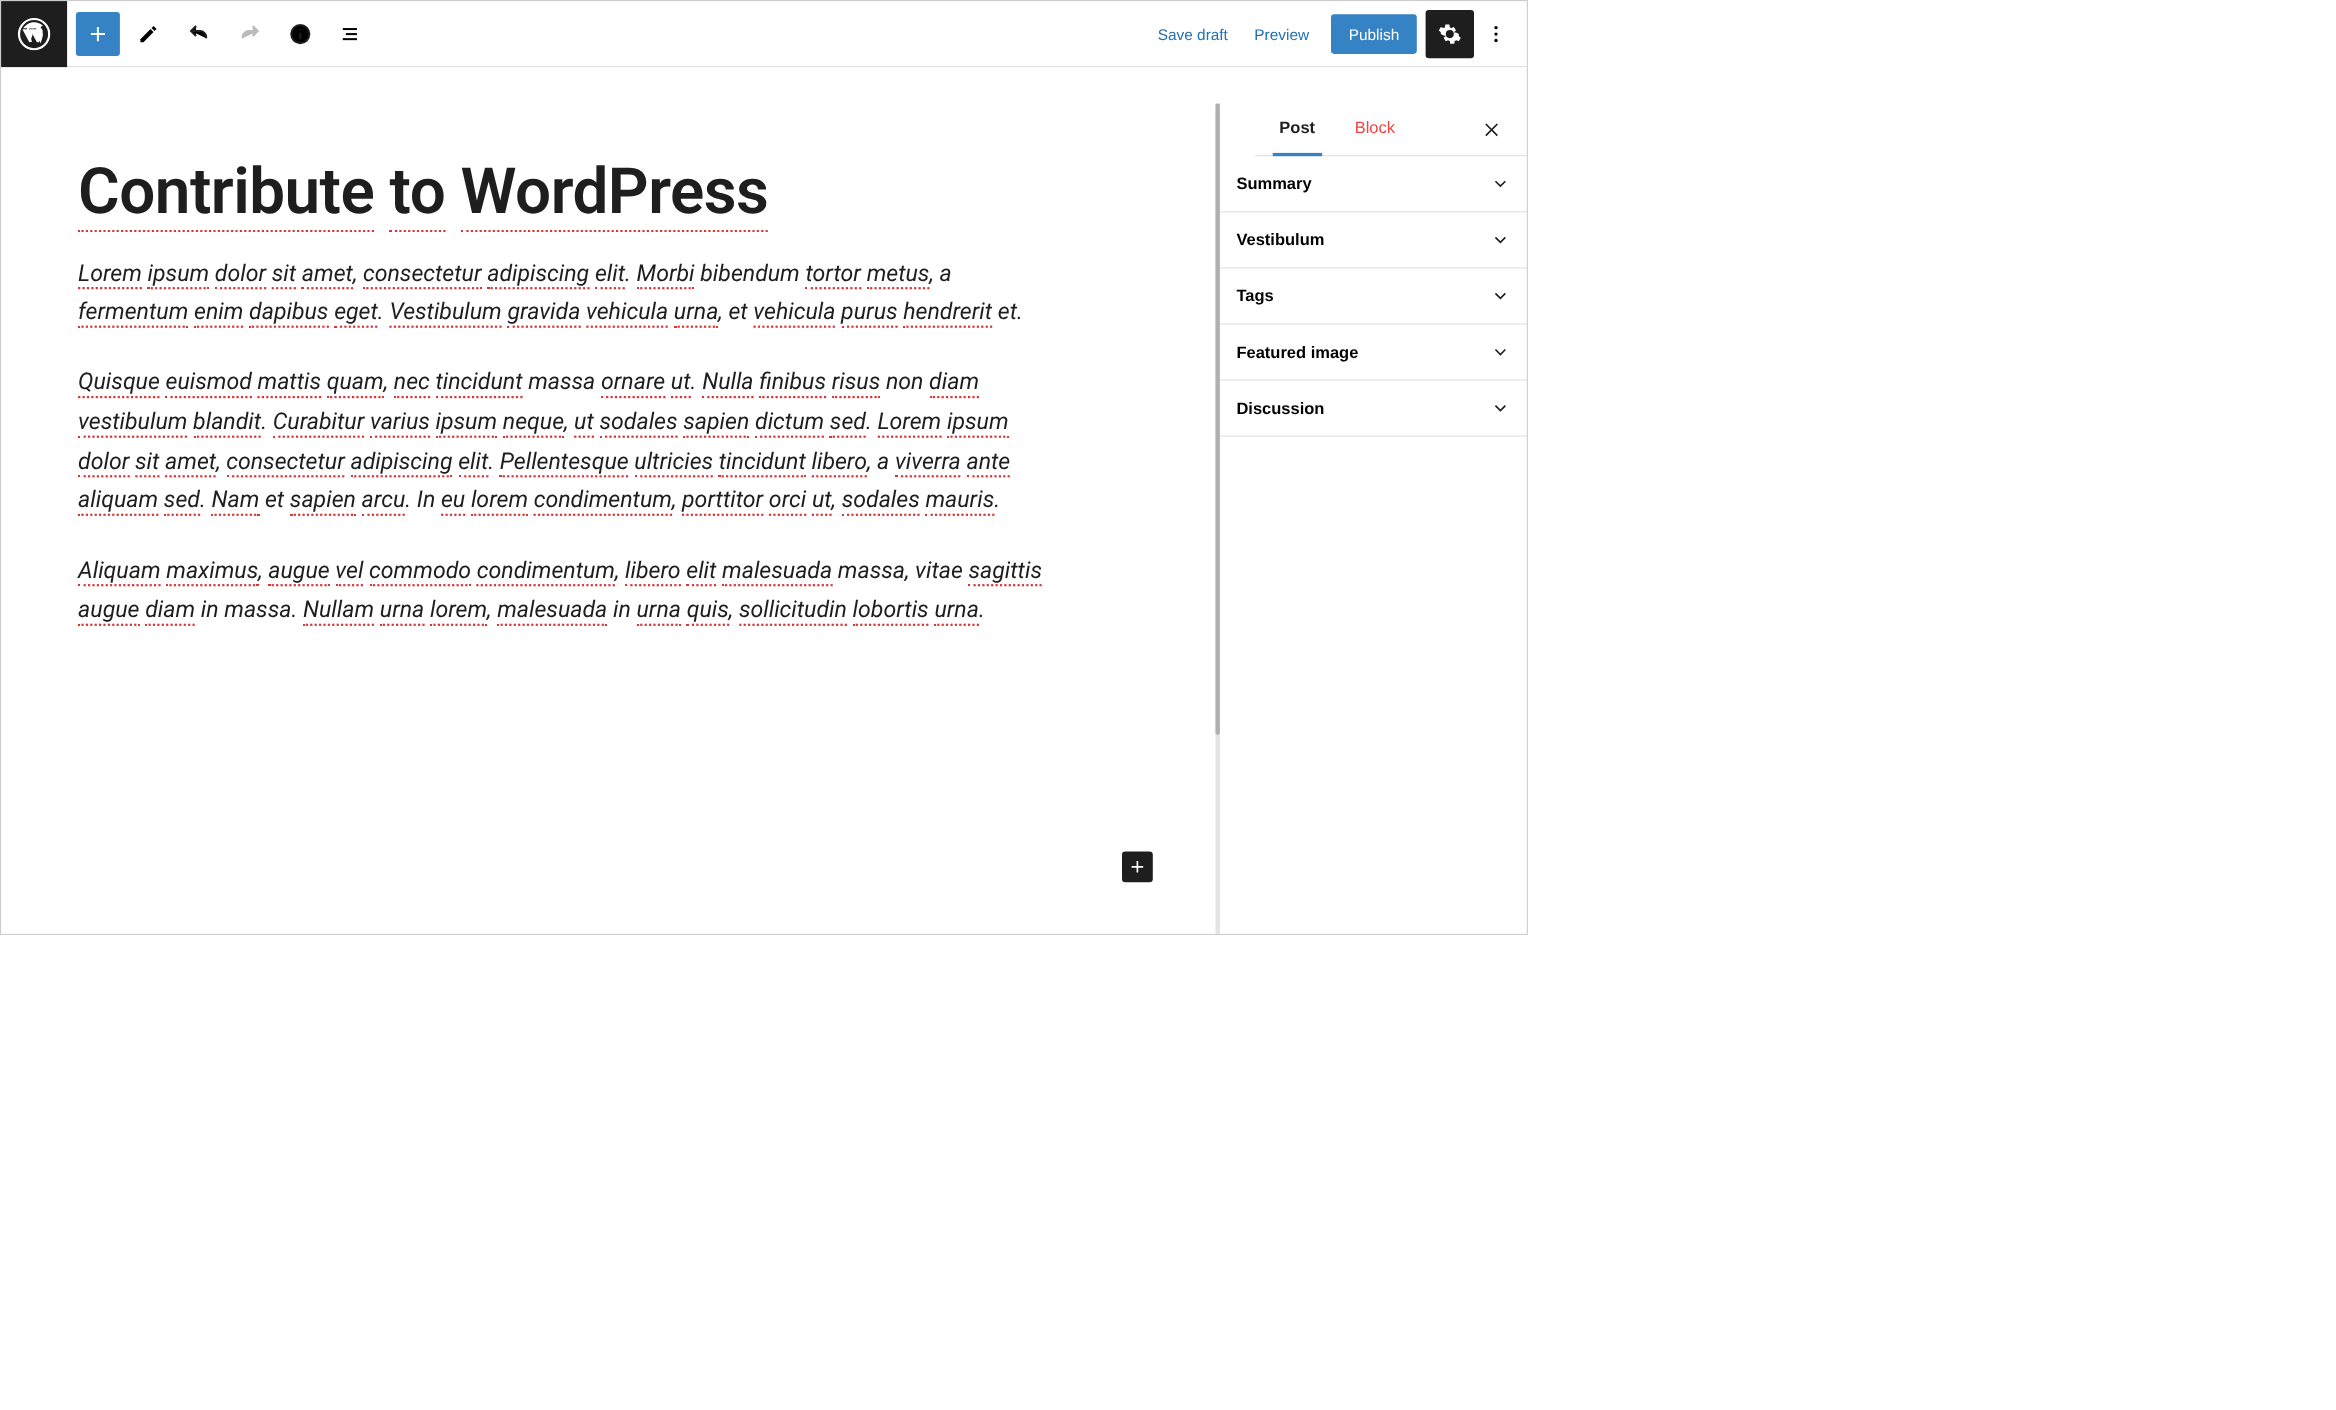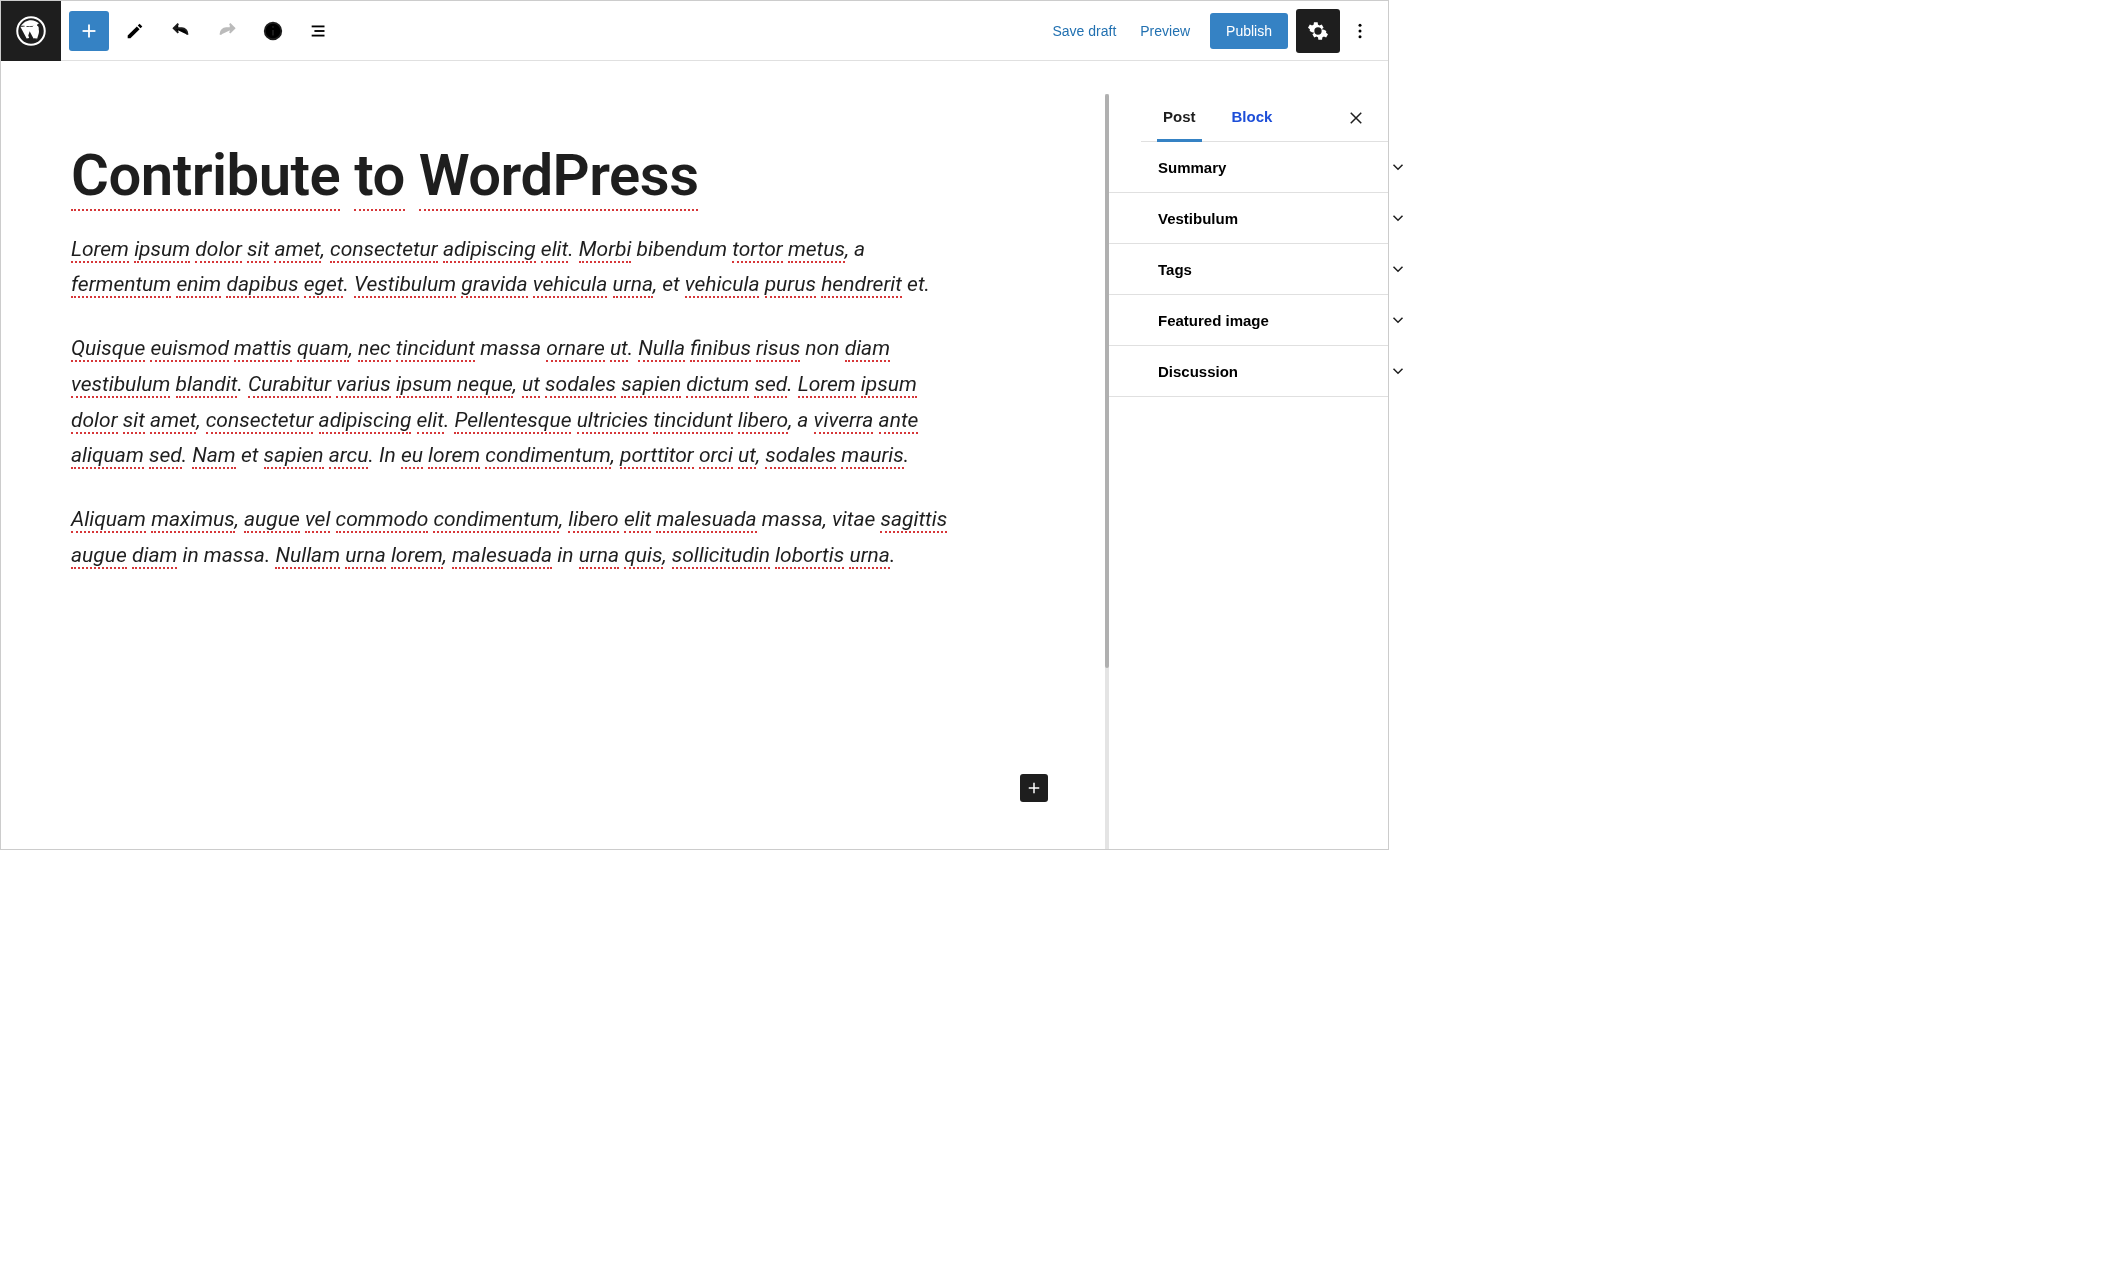--- a/index.html
+++ b/index.html
@@ -125,46 +125,45 @@
   }
   .side-tabs {
     display: flex; align-items: center;
     height: 48px;
     border-bottom: 1px solid var(--border);
     padding: 0 16px;
     gap: 24px;
     margin-left: 32px;
   }
   .side-tab {
-    font-size: 15px; font-weight: 700;
+    font-size: 15px; font-weight: 400;
     background: none; border: none;
     height: 48px;
     cursor: pointer;
-    color: #1d4ed8;
+    color: #ef4444;
     border-bottom: 3px solid transparent;
     margin-bottom: -1px;
   }
   .side-tab.active { border-bottom-color: #3582c4; color: #1e1e1e; font-weight: 600;}
   .side-close {
     margin-left: auto;
     background: none; border: none; cursor: pointer;
     width: 32px; height: 32px; display:flex;align-items:center;justify-content:center;
   }
   .panel {
     border-bottom: 1px solid var(--border);
   }
   .panel-header {
     width: 100%;
     background: none; border: none;
     text-align: left;
     font-size: 15px; font-weight: 600;
     padding: 16px 15px;
     display: flex; align-items: center; justify-content: space-between;
     cursor: pointer;
-    margin-left: 34px;
   }
 </style>
 </head>
 <body>
 
 <div class="app">
 
   <div class="topbar">
     <div class="wp-logo">
       <svg width="30" height="30" viewBox="0 0 24 24">

